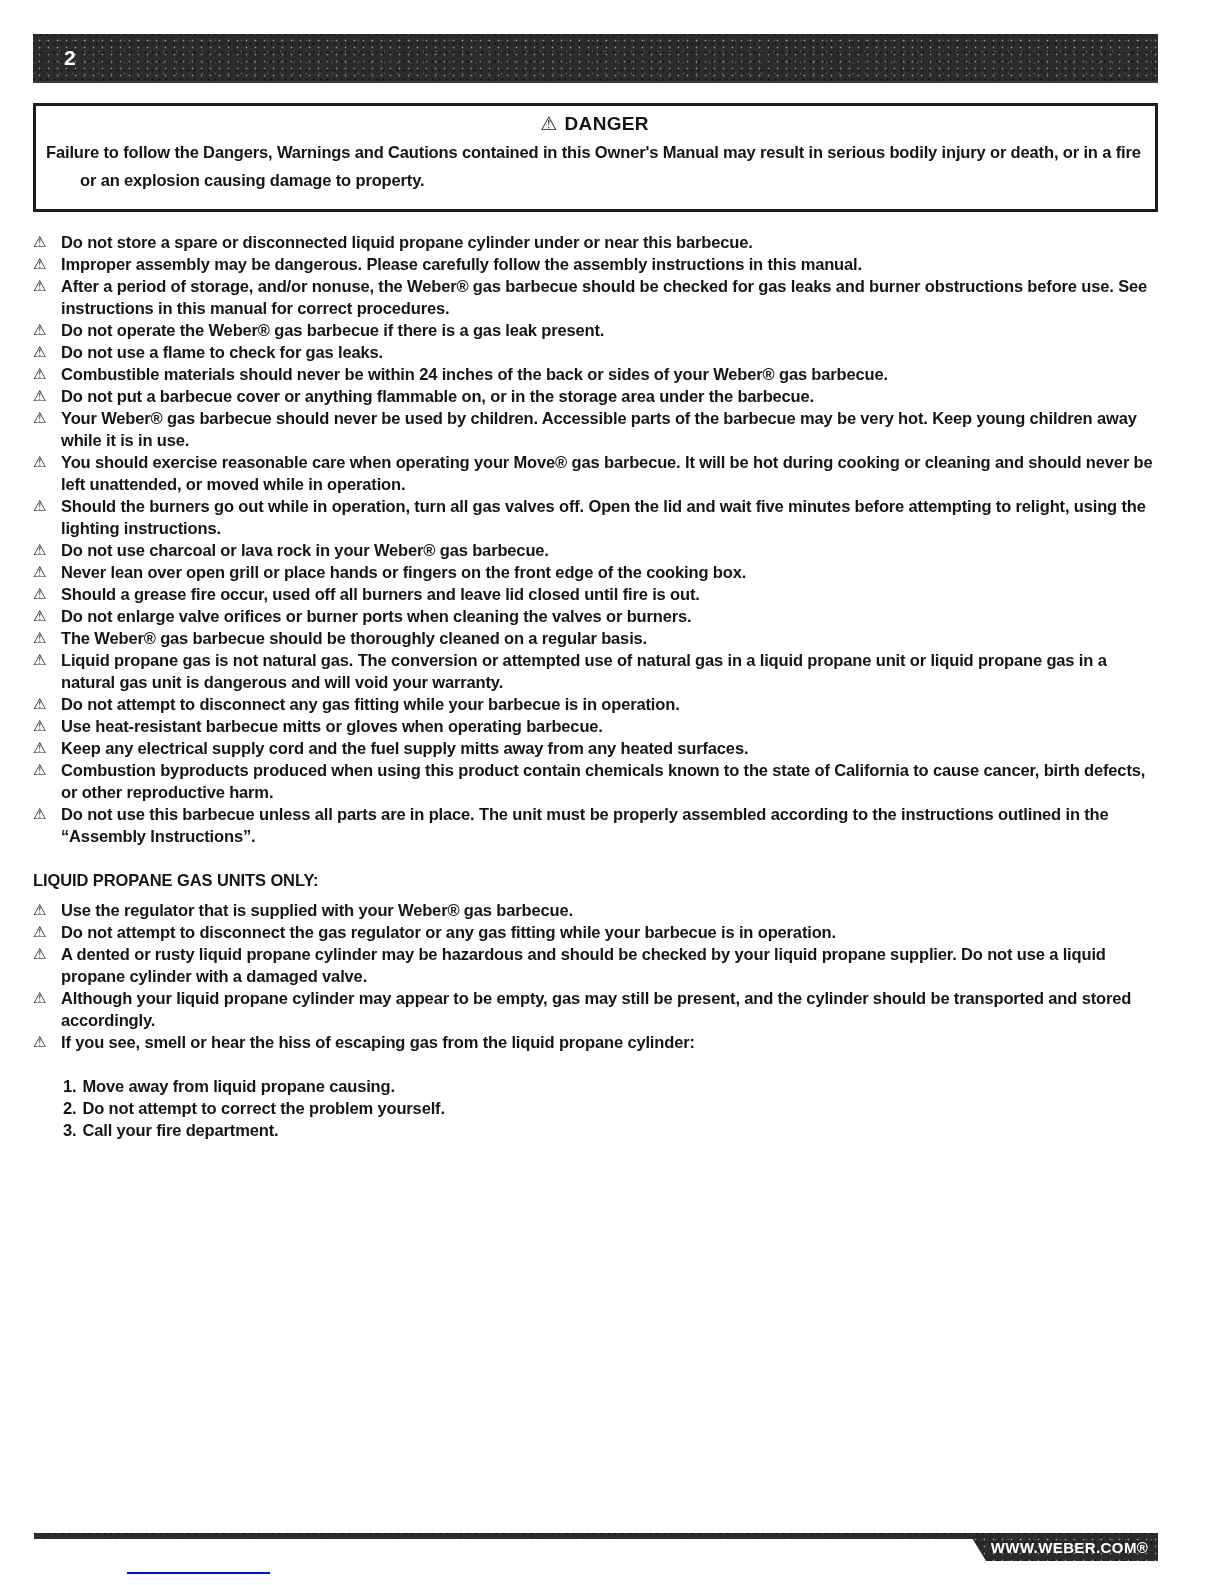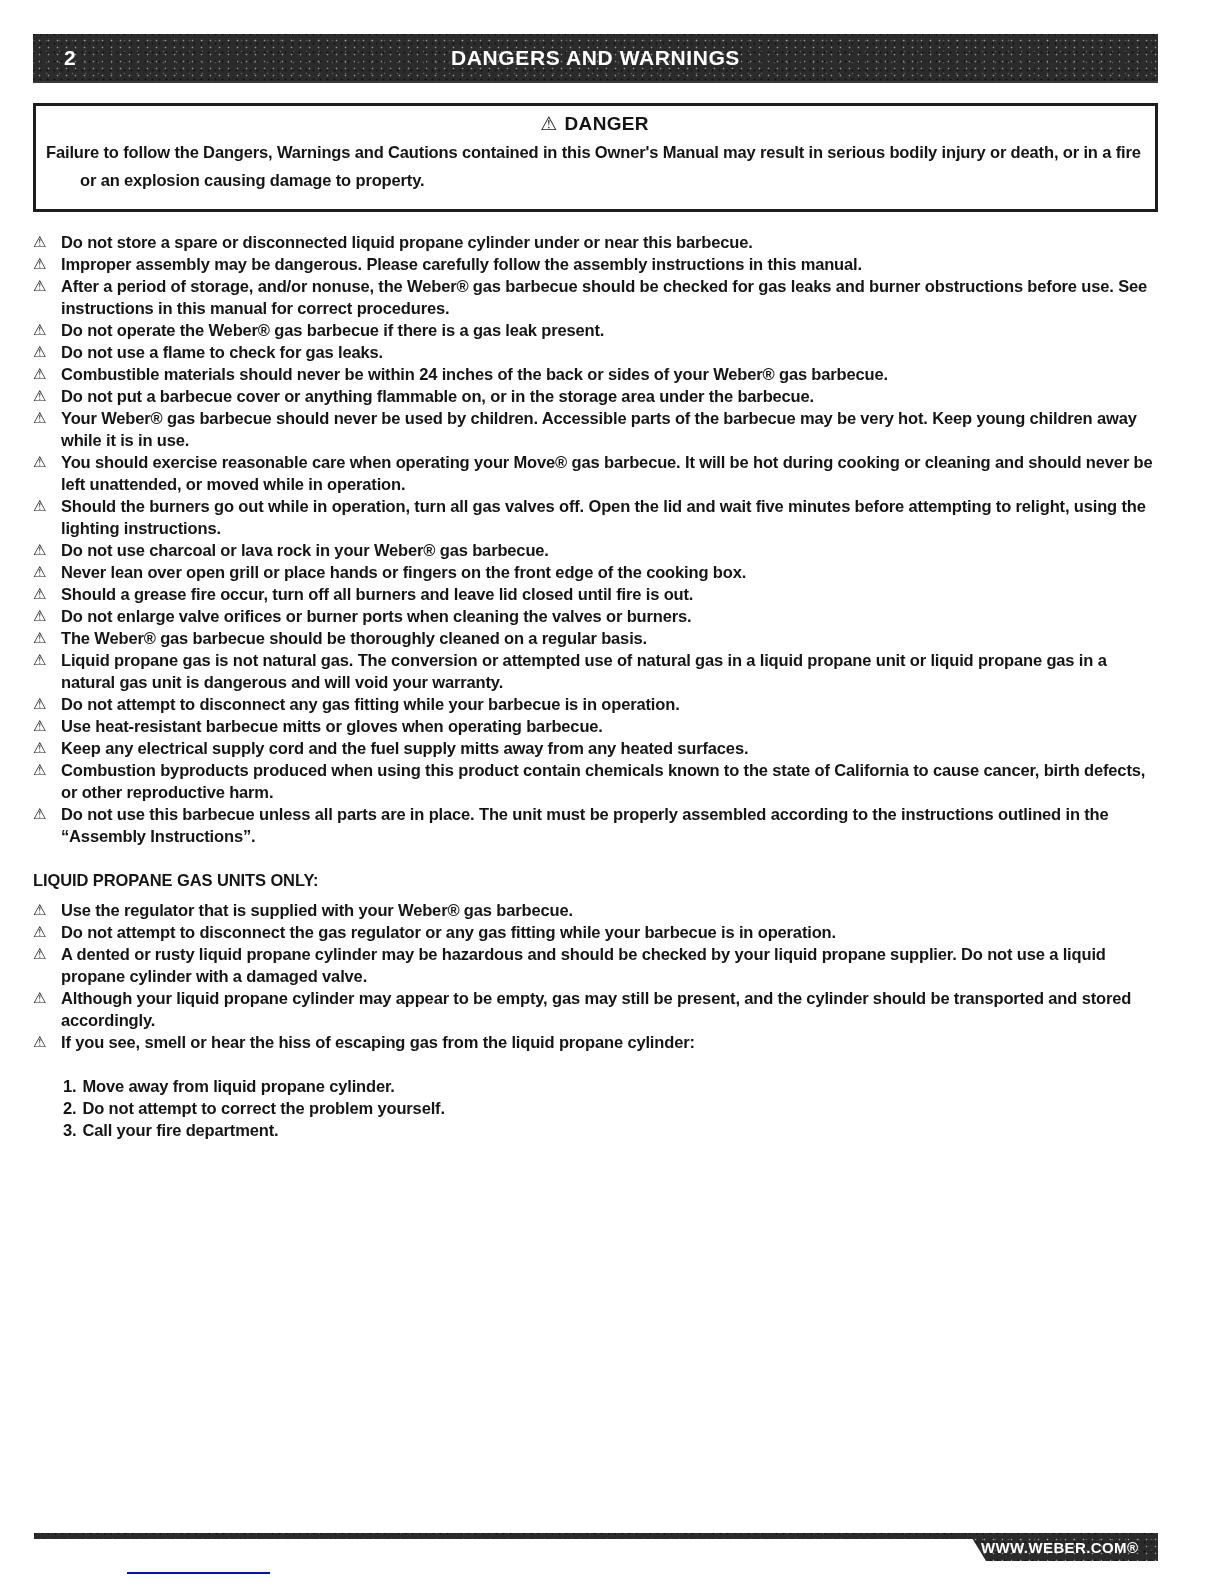--- a/index.html
+++ b/index.html
@@ -126,20 +126,21 @@
   }
   .footer-badge {
     position: absolute;
     left: 969px;
     top: 1533px;
     width: 189px;
     height: 28px;
     clip-path: polygon(0 0, 100% 0, 100% 100%, 17px 100%);
     display: flex;
     align-items: center;
+    justify-content: center;
     padding-left: 12px;
     color: #fff;
     font-size: 15px;
     letter-spacing: 0.4px;
   }
   .blue-line {
     position: absolute;
     left: 127px;
     top: 1572px;
     width: 143px;
@@ -148,21 +149,20 @@
     cursor: pointer;
   }
 </style>
 </head>
 <body>
 
 <div class="page">
 
   <header class="topbar inkbar">
     <span class="page-num">2</span>
-    <span class="topbar-title">DANGERS AND WARNINGS</span>
   </header>
 
   <section class="danger-box">
     <div class="danger-title">
       <span class="tri">⚠</span><span>DANGER</span>
     </div>
     <p class="danger-body">Failure to follow the Dangers, Warnings and Cautions contained in this Owner's Manual may result in serious bodily injury or death, or in a fire or an explosion causing damage to property.</p>
   </section>
 
 
@@ -223,21 +223,21 @@
         <span class="warn-text">Do not use charcoal or lava rock in your Weber® gas barbecue.</span>
       </div>
 
       <div class="warn-item">
         <span class="warn-icon">⚠</span>
         <span class="warn-text">Never lean over open grill or place hands or fingers on the front edge of the cooking box.</span>
       </div>
 
       <div class="warn-item">
         <span class="warn-icon">⚠</span>
-        <span class="warn-text">Should a grease fire occur, turn off all burners and leave lid closed until fire is out.</span>
+        <span class="warn-text">Should a grease fire occur, used off all burners and leave lid closed until fire is out.</span>
       </div>
 
       <div class="warn-item">
         <span class="warn-icon">⚠</span>
         <span class="warn-text">Do not enlarge valve orifices or burner ports when cleaning the valves or burners.</span>
       </div>
 
       <div class="warn-item">
         <span class="warn-icon">⚠</span>
         <span class="warn-text">The Weber® gas barbecue should be thoroughly cleaned on a regular basis.</span>
@@ -301,21 +301,21 @@
       <div class="warn-item">
         <span class="warn-icon">⚠</span>
         <span class="warn-text">If you see, smell or hear the hiss of escaping gas from the liquid propane cylinder:</span>
       </div>
     </div>
 
   <div class="steps">
 
       <div class="step">
         <span class="step-num">1.</span>
-        <span class="step-text">Move away from liquid propane cylinder.</span>
+        <span class="step-text">Move away from liquid propane causing.</span>
       </div>
 
       <div class="step">
         <span class="step-num">2.</span>
         <span class="step-text">Do not attempt to correct the problem yourself.</span>
       </div>
 
       <div class="step">
         <span class="step-num">3.</span>
         <span class="step-text">Call your fire department.</span>

